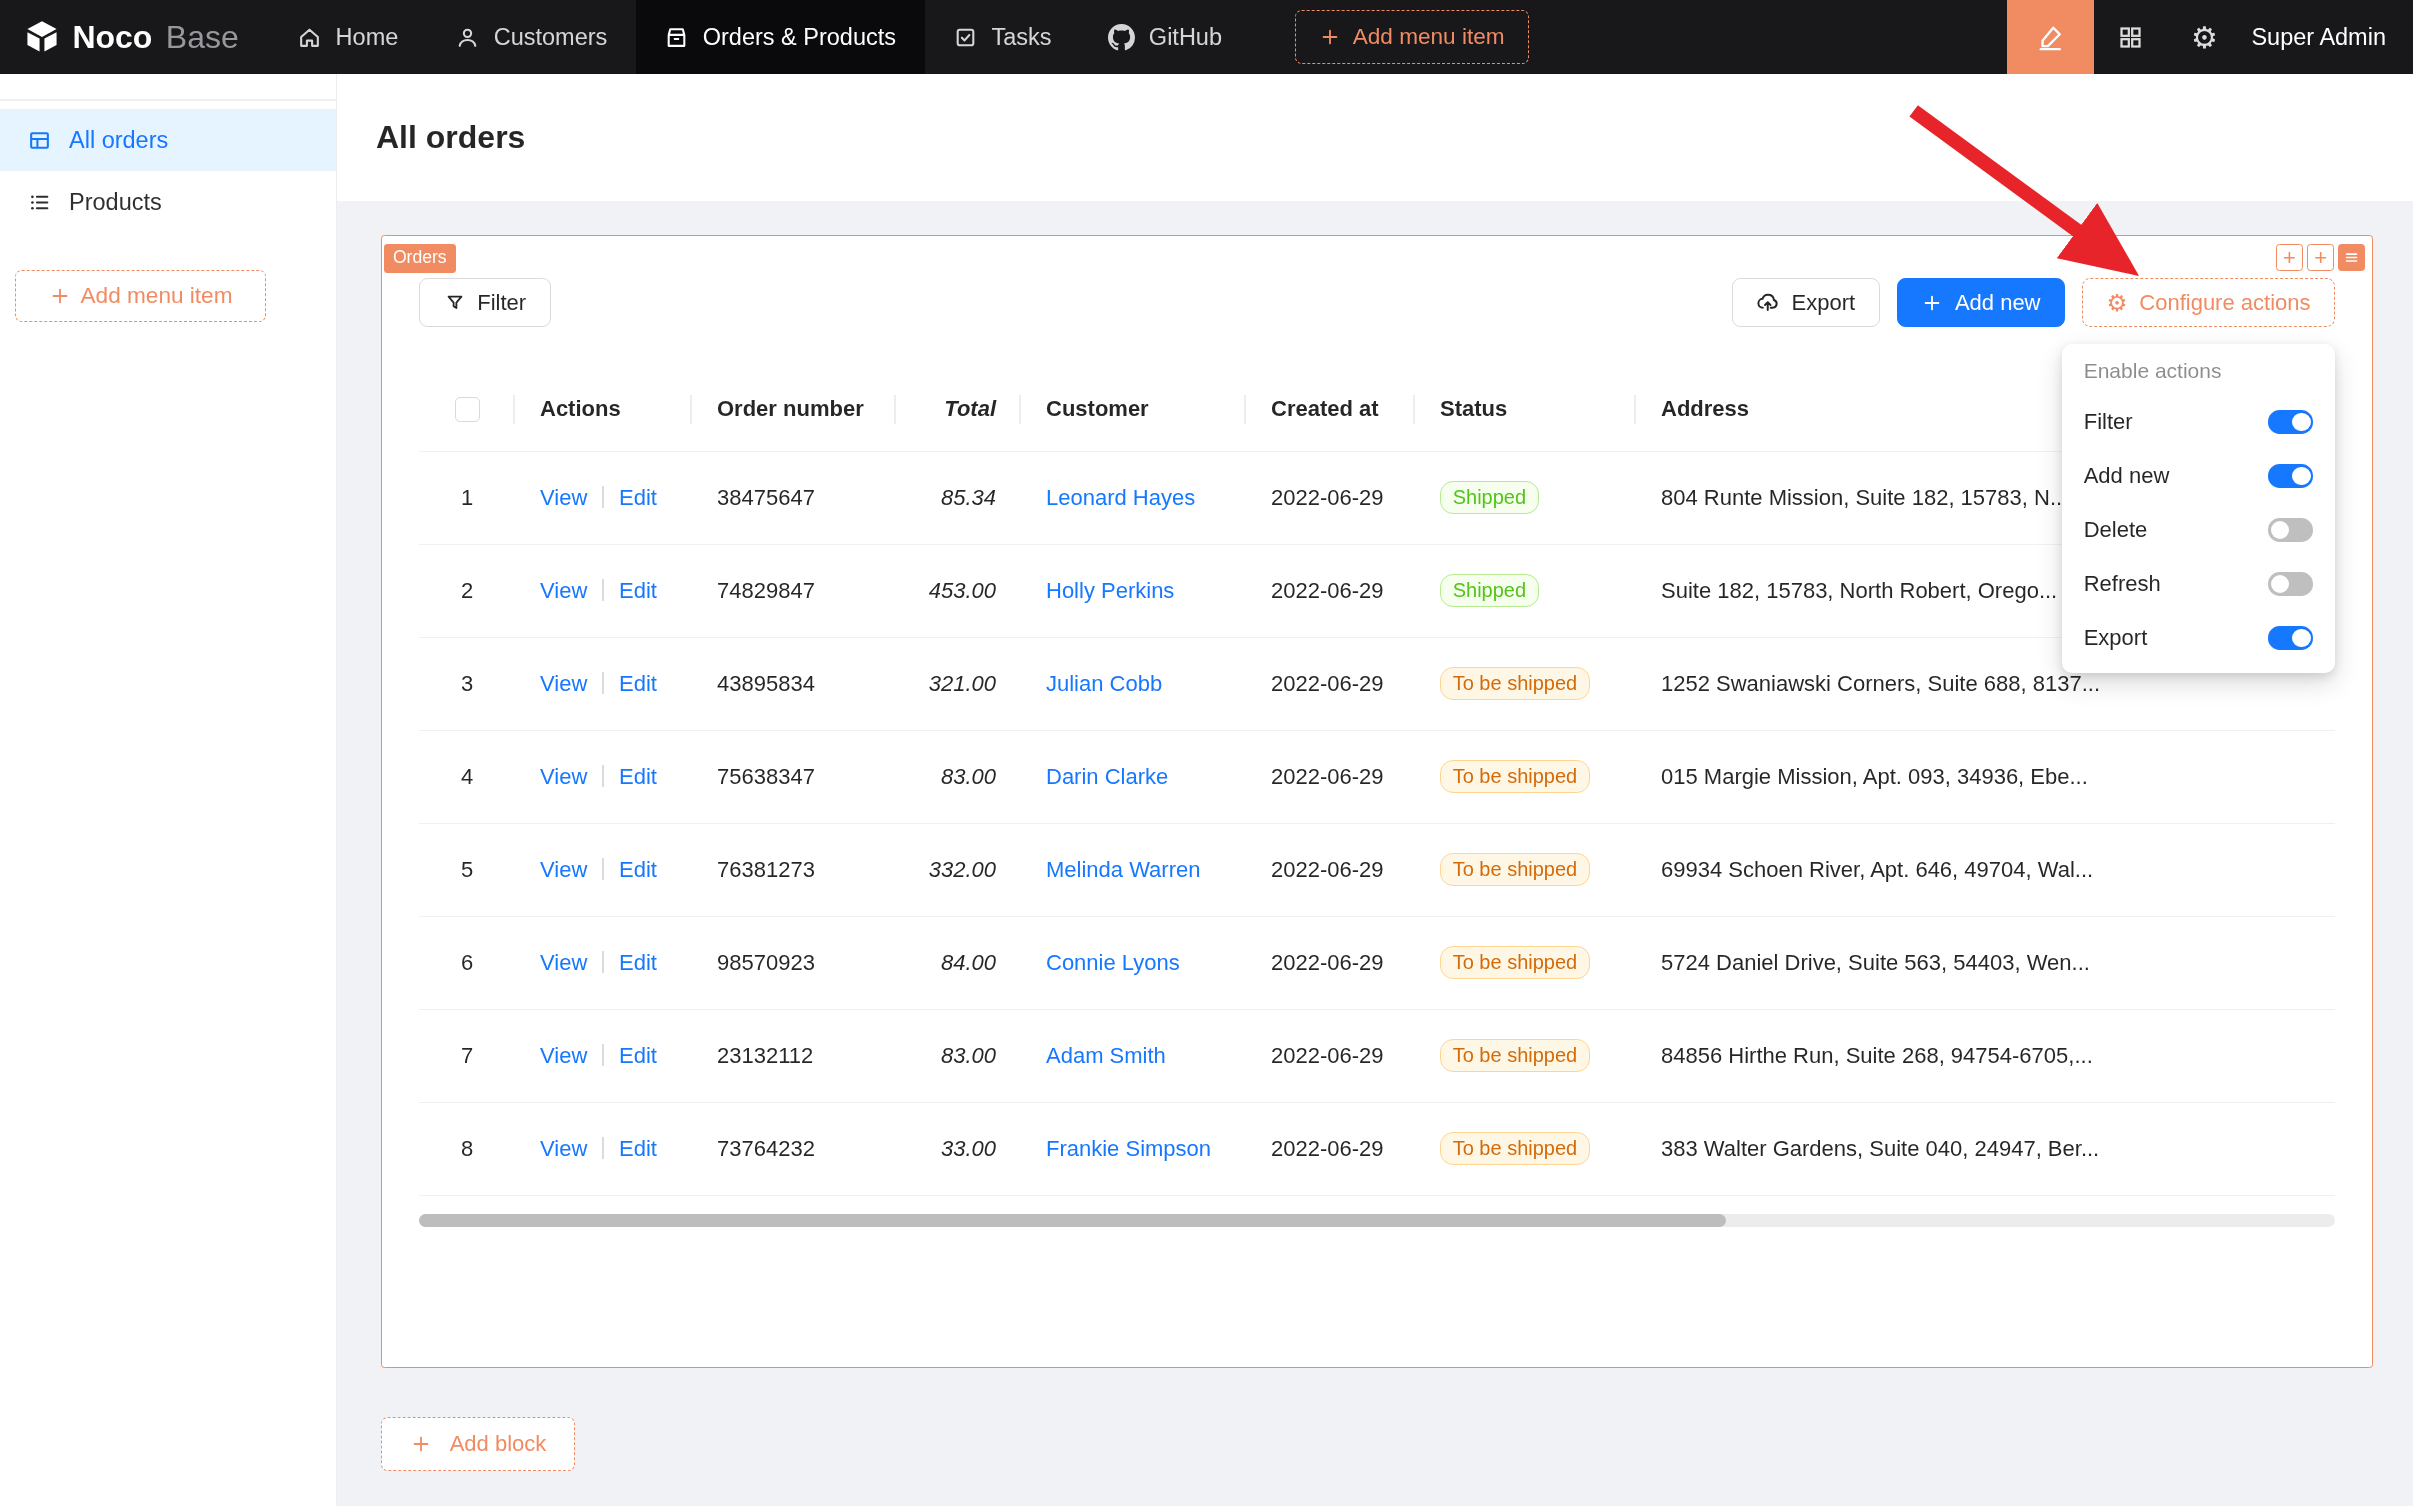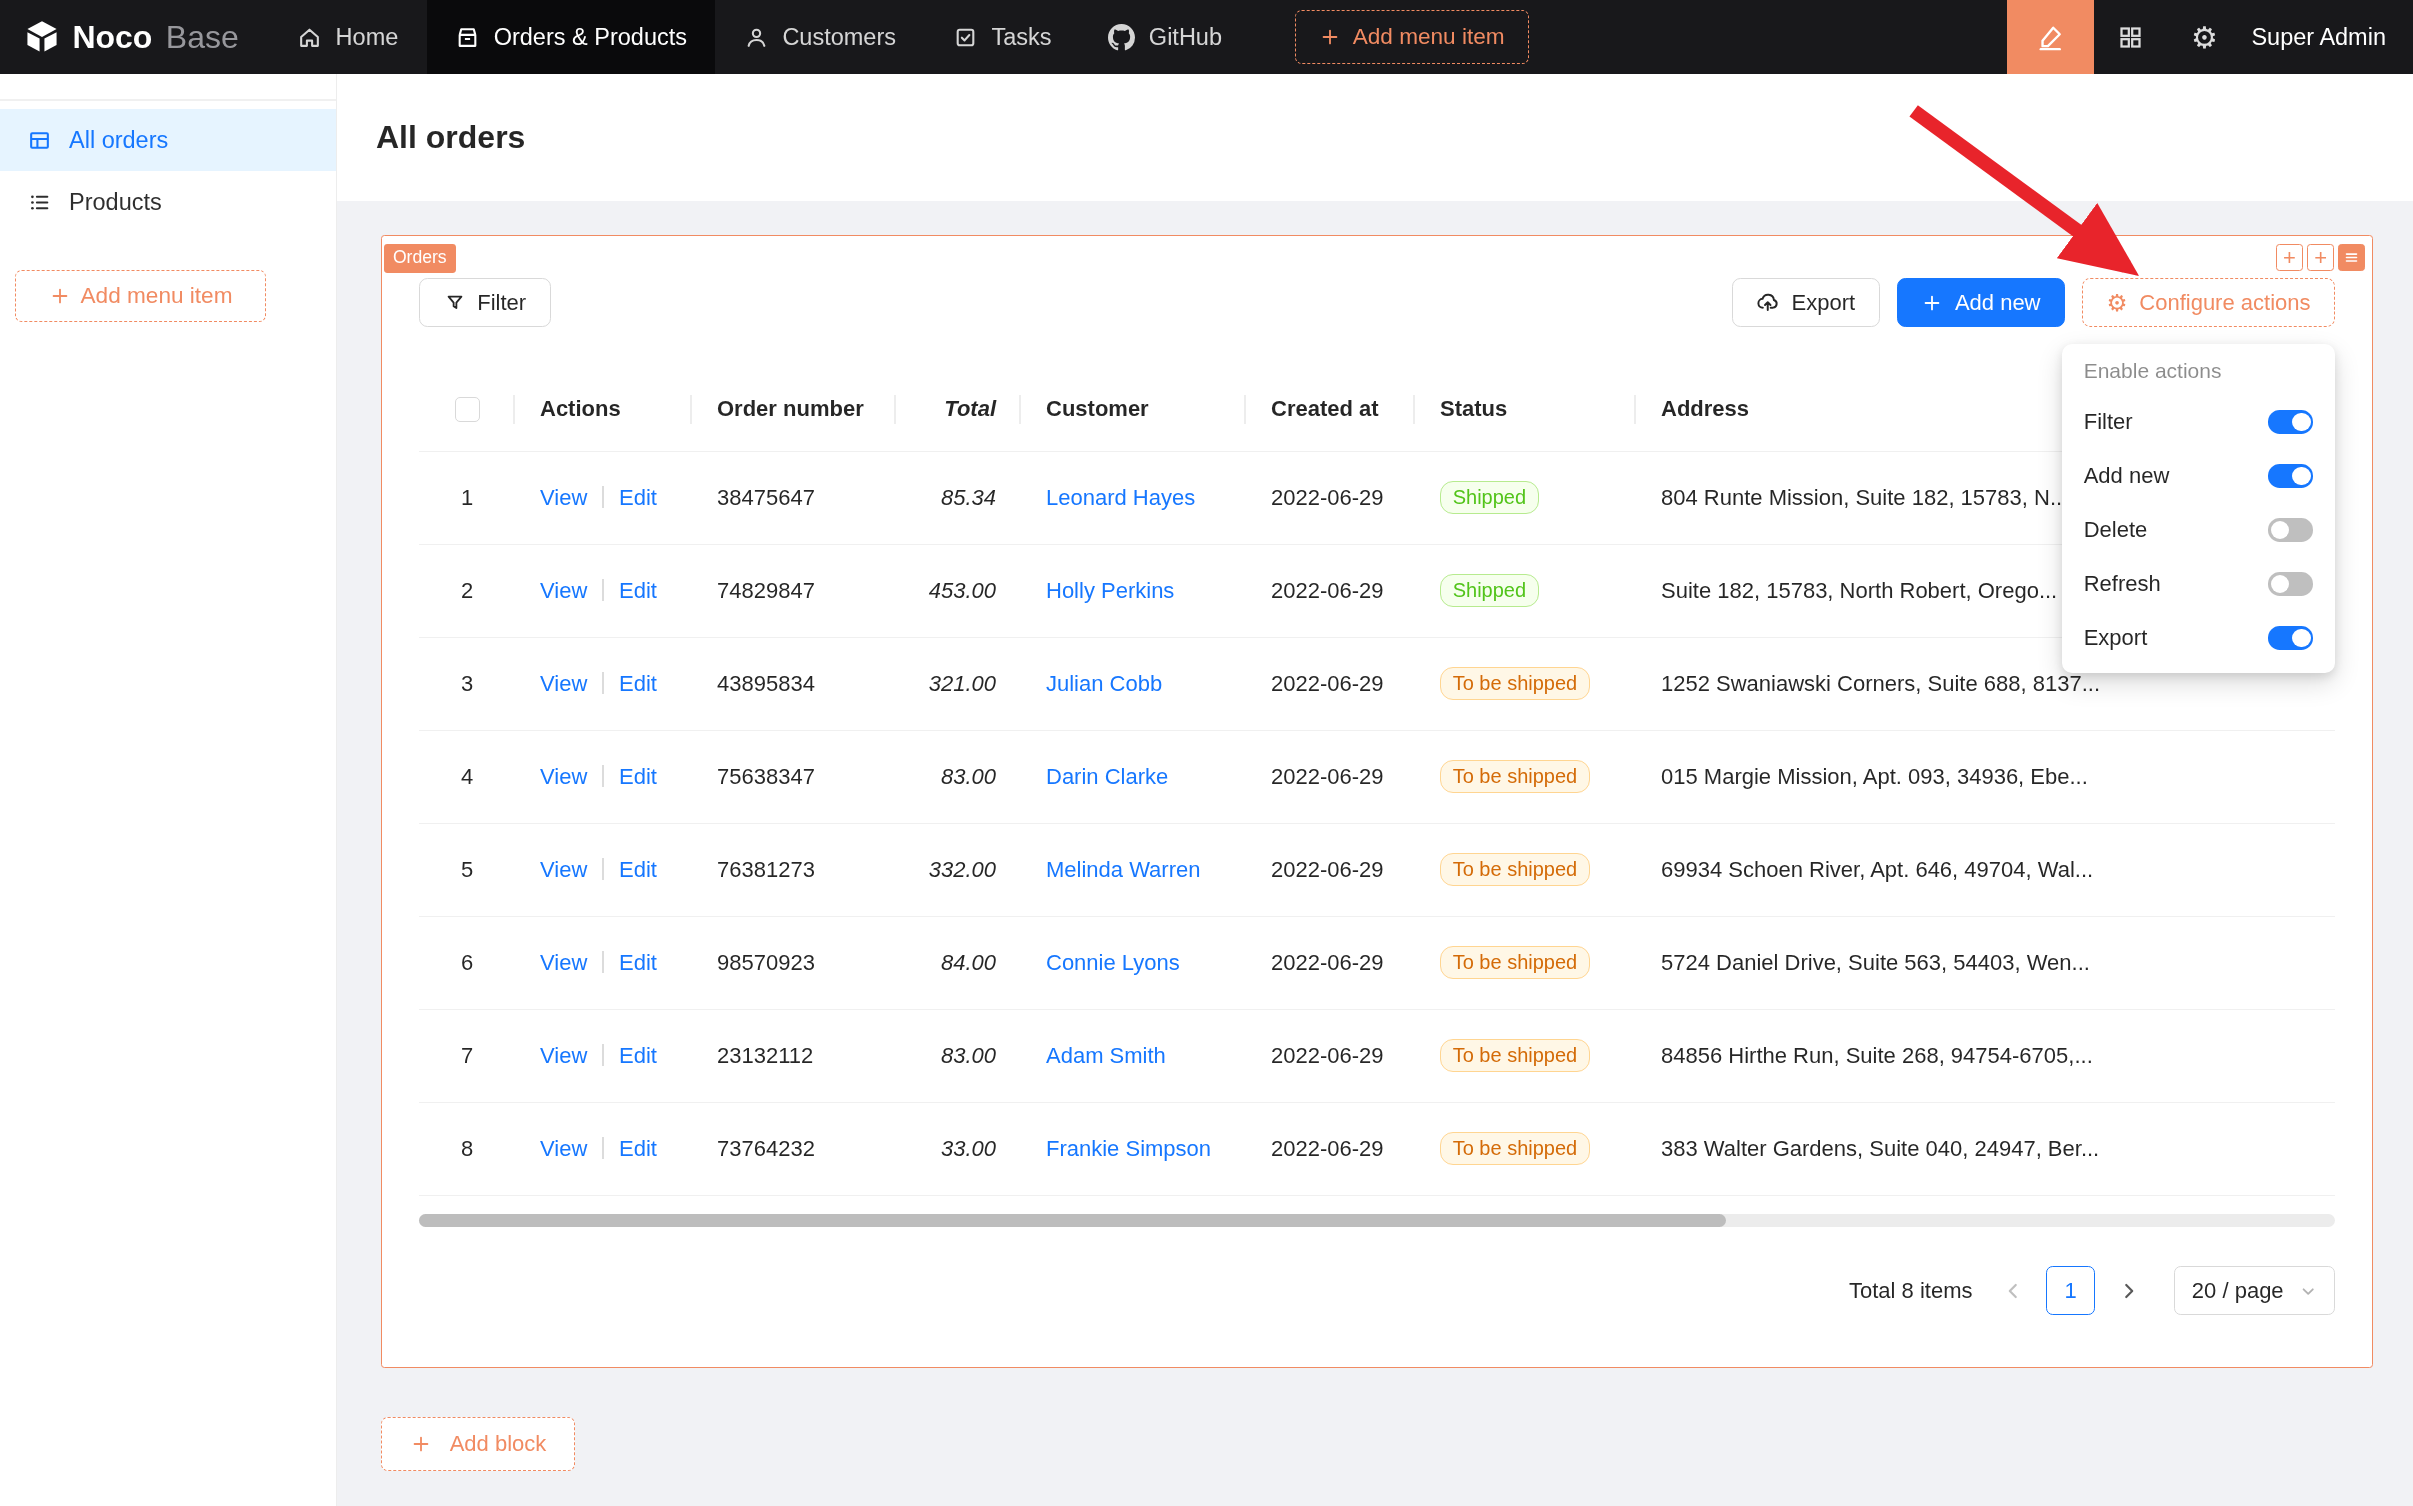--- a/index.html
+++ b/index.html
@@ -138,32 +138,32 @@
       <style>.brand > span:nth-of-type(1){font-size:32px;font-weight:700;color:#fff;}</style>
     </div>
 
     <nav class="nav-items">
       <div class="nav-item">
         <svg class="ic" width="25" height="25" viewBox="0 0 24 24">
             <path d="M4 11.5 12 4.5l8 7V20h-5.5v-5h-5v5H4Z" fill="none" stroke="currentColor" stroke-width="2" stroke-linejoin="round"></path>
           </svg>
         <span>Home</span>
       </div>
-      <div class="nav-item active">
-        <svg class="ic" width="25" height="25" viewBox="0 0 24 24">
-            <path d="M4.5 9.5 6 4h12l1.5 5.5M4.5 9.5h15V20h-15ZM9.5 13.5h5" fill="none" stroke="currentColor" stroke-width="2" stroke-linejoin="round"></path>
-          </svg>
-        <span>Orders &amp; Products</span>
-      </div>
       <div class="nav-item">
         <svg class="ic" width="25" height="25" viewBox="0 0 24 24">
             <circle cx="12" cy="8" r="3.5" fill="none" stroke="currentColor" stroke-width="2"></circle>
             <path d="M4.5 20c.8-3.7 3.7-5.6 7.5-5.6s6.7 1.9 7.5 5.6" fill="none" stroke="currentColor" stroke-width="2" stroke-linecap="round"></path>
           </svg>
         <span>Customers</span>
+      </div>
+      <div class="nav-item active">
+        <svg class="ic" width="25" height="25" viewBox="0 0 24 24">
+            <path d="M4.5 9.5 6 4h12l1.5 5.5M4.5 9.5h15V20h-15ZM9.5 13.5h5" fill="none" stroke="currentColor" stroke-width="2" stroke-linejoin="round"></path>
+          </svg>
+        <span>Orders &amp; Products</span>
       </div>
       <div class="nav-item">
         <svg class="ic" width="25" height="25" viewBox="0 0 24 24">
             <rect x="4.5" y="4.5" width="15" height="15" rx="2" fill="none" stroke="currentColor" stroke-width="2"></rect>
             <path d="M8.5 12.2l2.6 2.6 4.6-5.2" fill="none" stroke="currentColor" stroke-width="2" stroke-linecap="round" stroke-linejoin="round"></path>
           </svg>
         <span>Tasks</span>
       </div>
       <div class="nav-item">
         <svg class="ic" width="27" height="27" viewBox="0 0 16 16">
@@ -403,40 +403,20 @@
                     <td></td>
                   </tr>
                 </tbody>
               </table>
             </div>
 
             <div class="hscroll">
               <div class="hscroll-thumb"></div>
             </div>
 
-            <div class="pagination">
-              <span class="pg-total">Total 8 items</span>
-              <button class="pg-btn pg-prev">
-                <svg class="ic" width="22" height="22" viewBox="0 0 24 24">
-                    <path d="M15 5.5 8.5 12 15 18.5" fill="none" stroke="currentColor" stroke-width="2.4" stroke-linecap="round" stroke-linejoin="round"></path>
-                  </svg>
-              </button>
-              <button class="pg-page">1</button>
-              <button class="pg-btn pg-next">
-                <svg class="ic" width="22" height="22" viewBox="0 0 24 24">
-                    <path d="M9 5.5 15.5 12 9 18.5" fill="none" stroke="currentColor" stroke-width="2.4" stroke-linecap="round" stroke-linejoin="round"></path>
-                  </svg>
-              </button>
-              <div class="pg-size">
-                <span>20 / page</span>
-                <svg class="ic caret" width="18.4" height="18.4" viewBox="0 0 24 24">
-                    <path d="M6 9.5 12 15.5 18 9.5" fill="none" stroke="currentColor" stroke-width="2.4" stroke-linecap="round" stroke-linejoin="round"></path>
-                  </svg>
-              </div>
-            </div>
           </div>
 
           <div class="actions-dropdown">
             <div class="dropdown-title">Enable actions</div>
             <div class="dropdown-item">
               <span>Filter</span>
               <span class="switch on"></span>
             </div>
             <div class="dropdown-item">
               <span>Add new</span>

